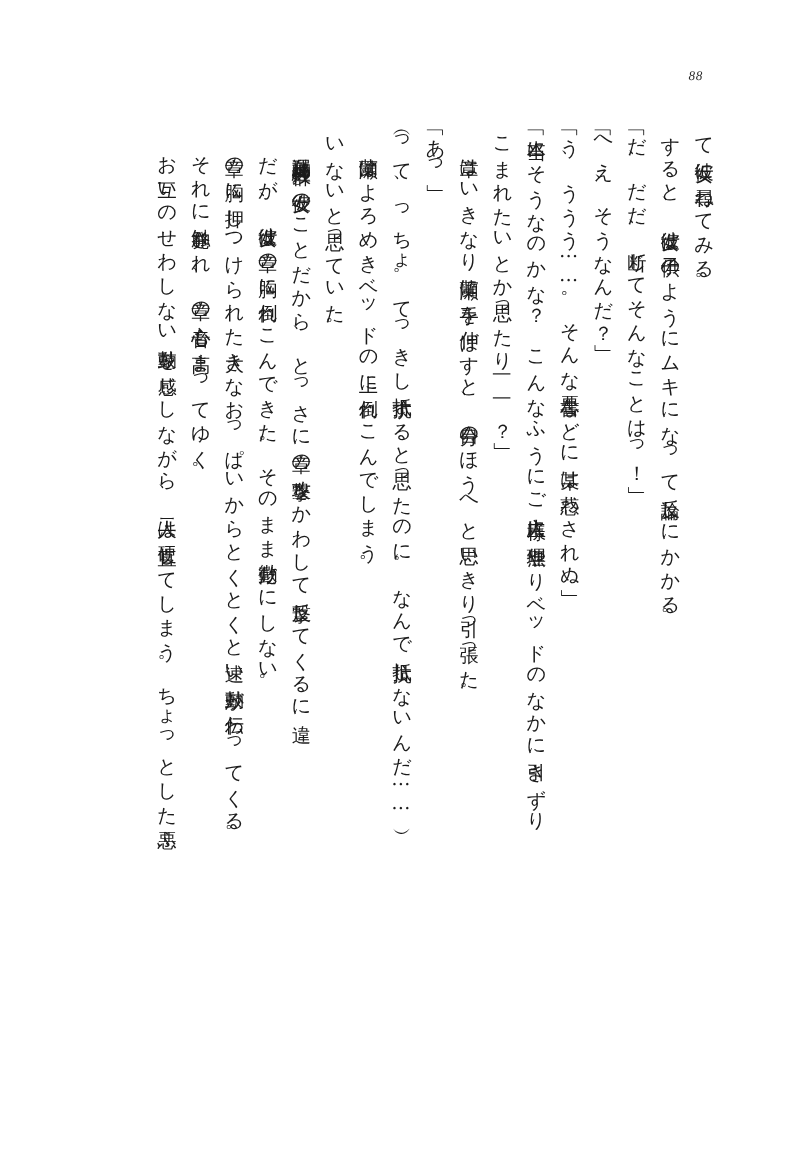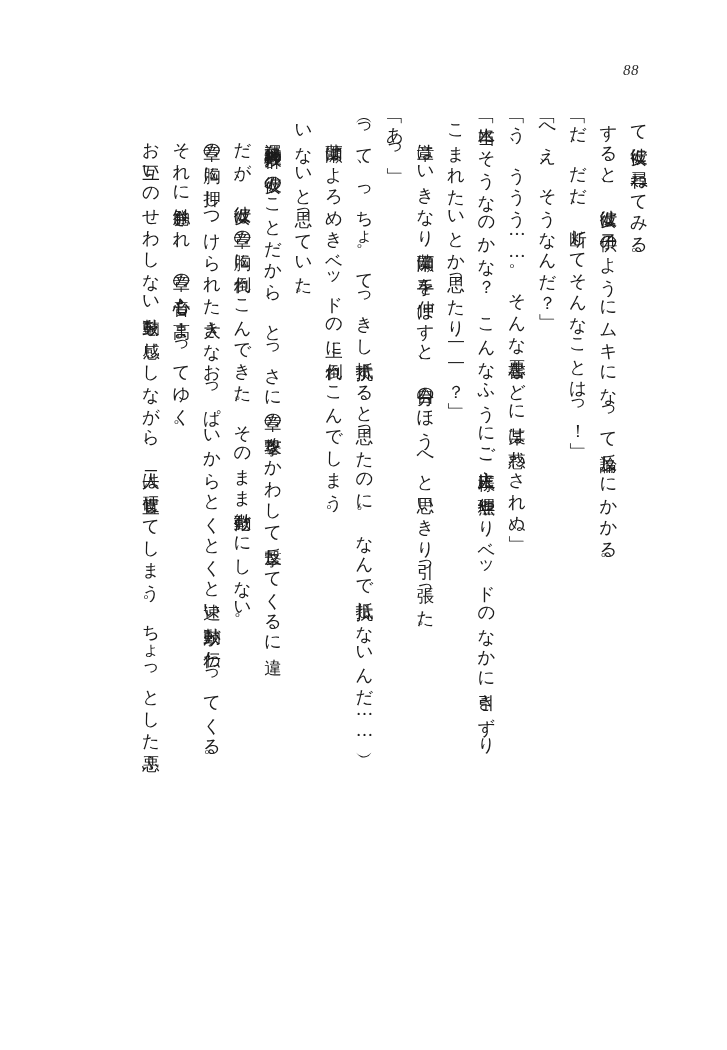--- a/index.html
+++ b/index.html
@@ -13,21 +13,21 @@
     height: 1050px;
     background: #ffffff;
     overflow: hidden;
     font-family: "Liberation Serif", "DejaVu Serif", serif;
     color: #1a1a1a;
   }
   .page-number {
     position: absolute;
     top: 62px;
     right: 88px;
-    font-size: 15px;
+    font-size: 12px;
     font-style: italic;
     font-family: "Liberation Serif", serif;
     color: #2a2a2a;
     letter-spacing: 0.5px;
   }
   .body-text {
     position: absolute;
     top: 112px;
     right: 80px;
     left: 78px;

